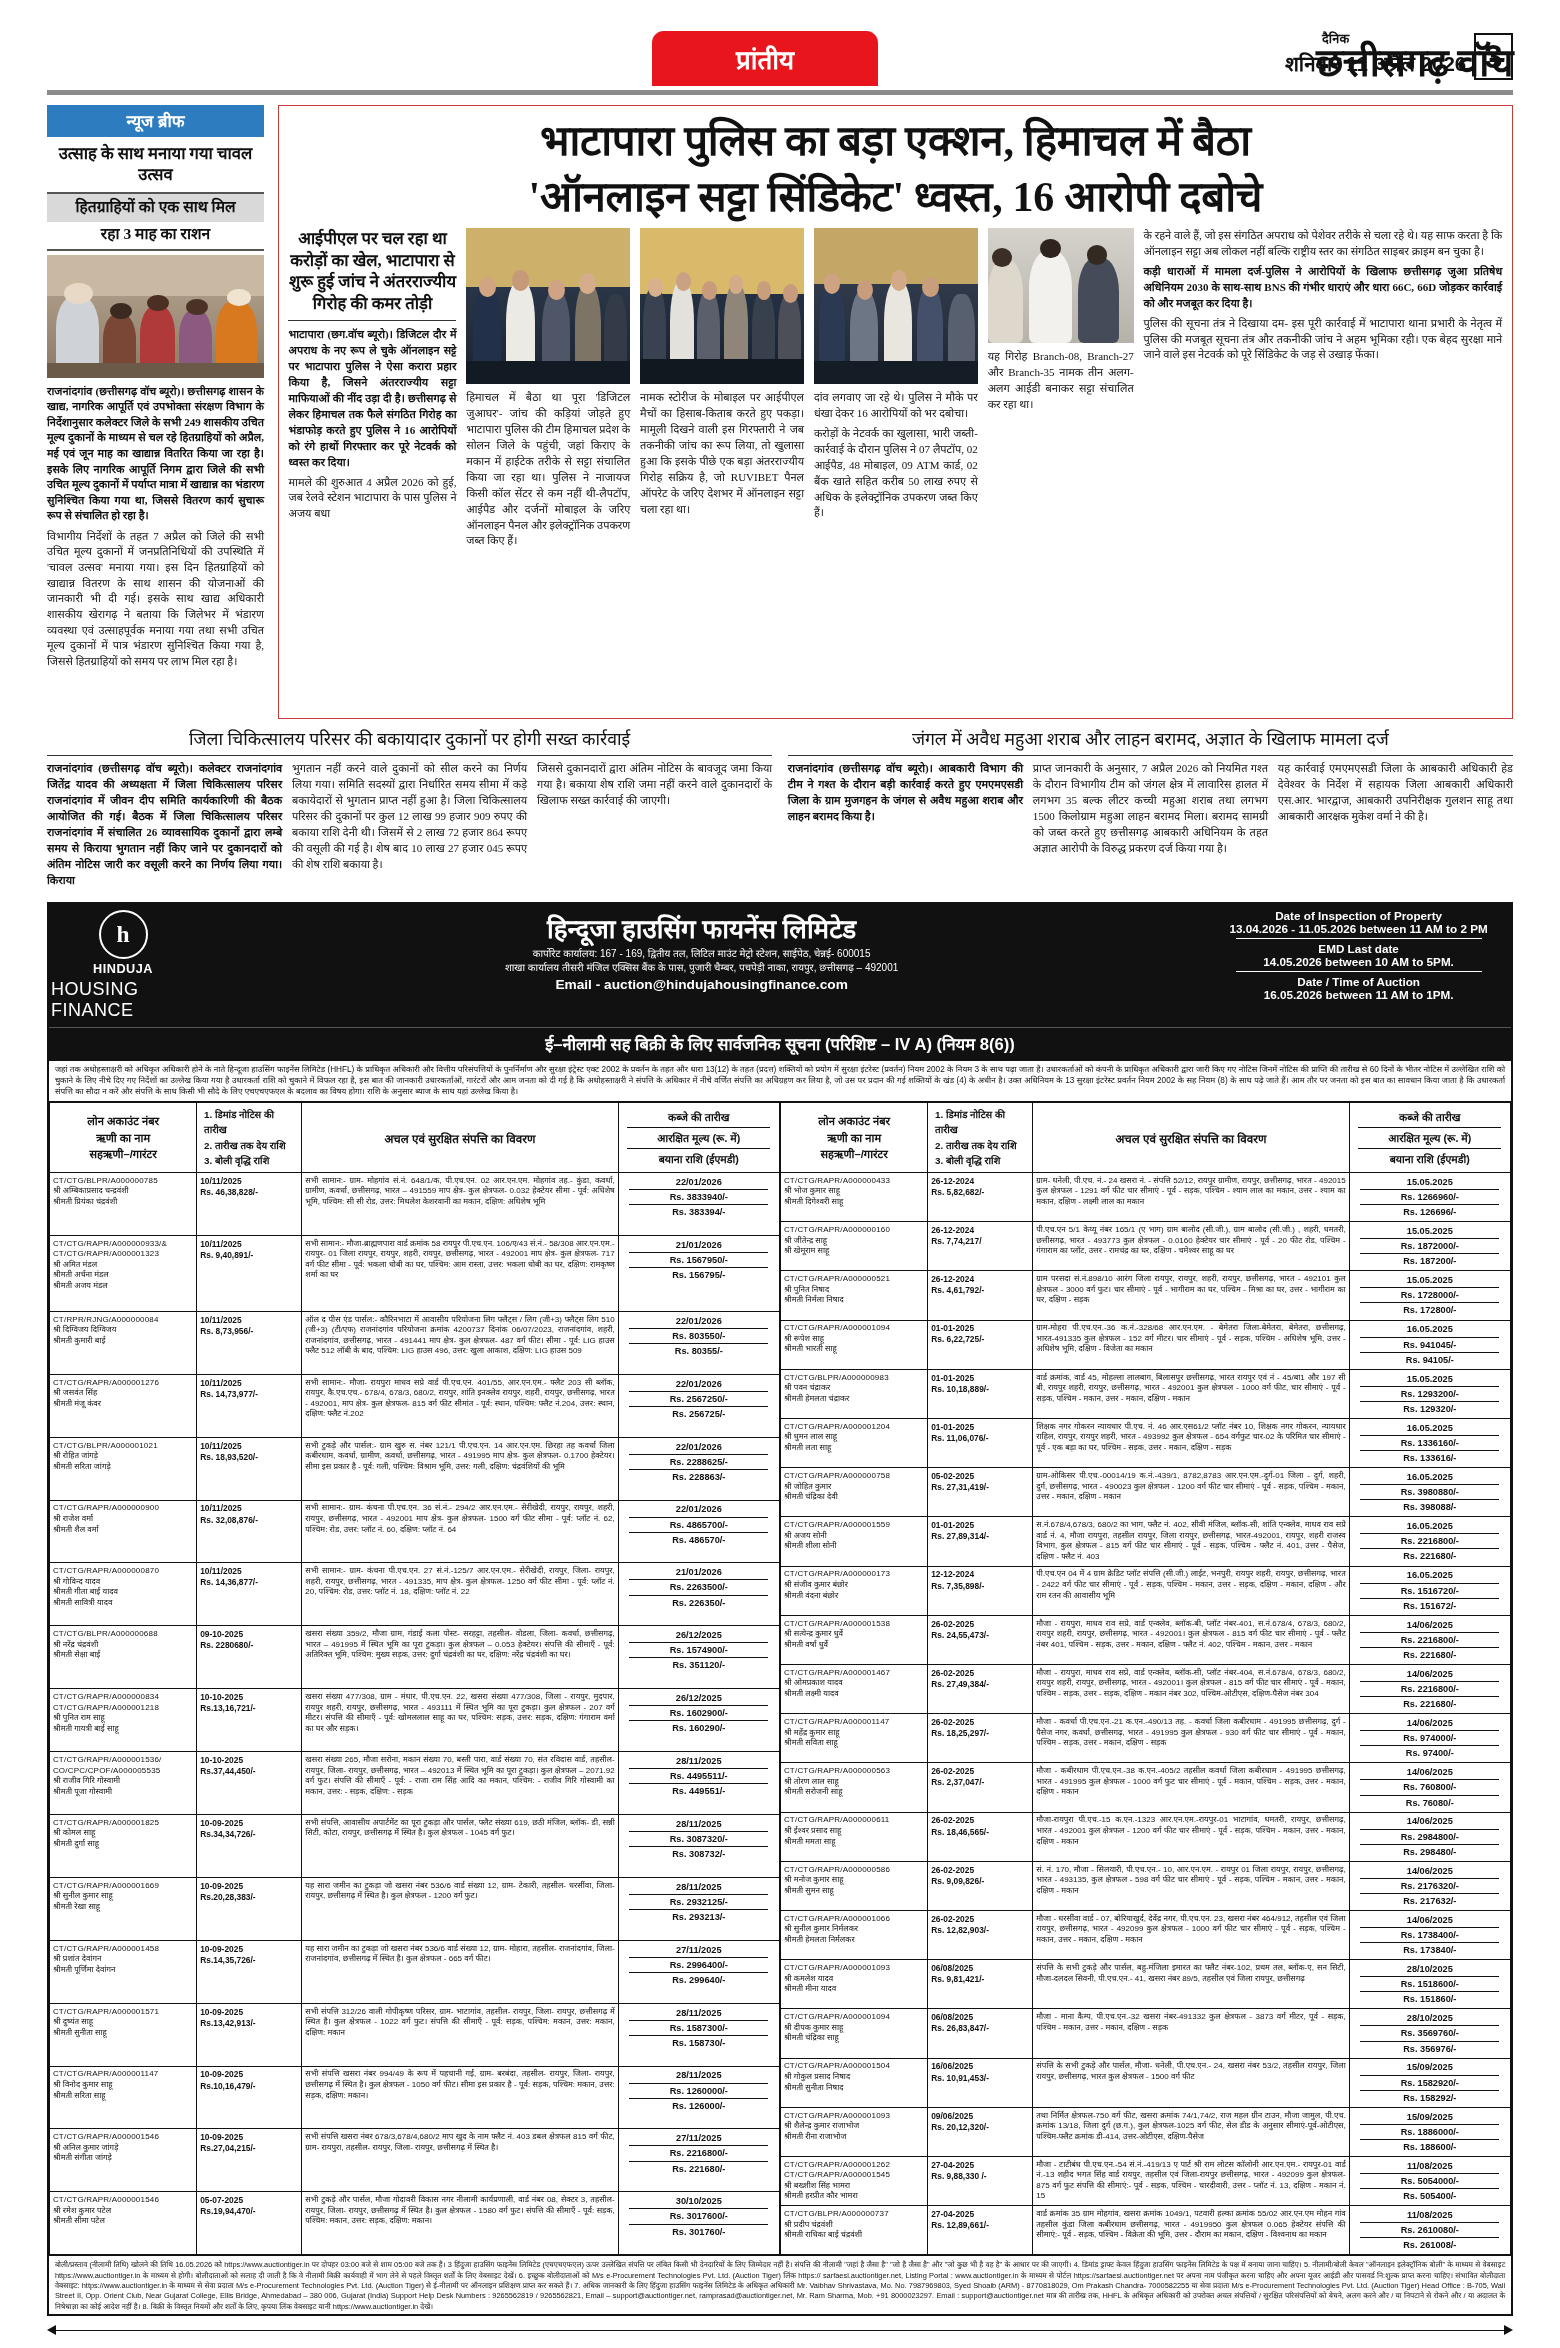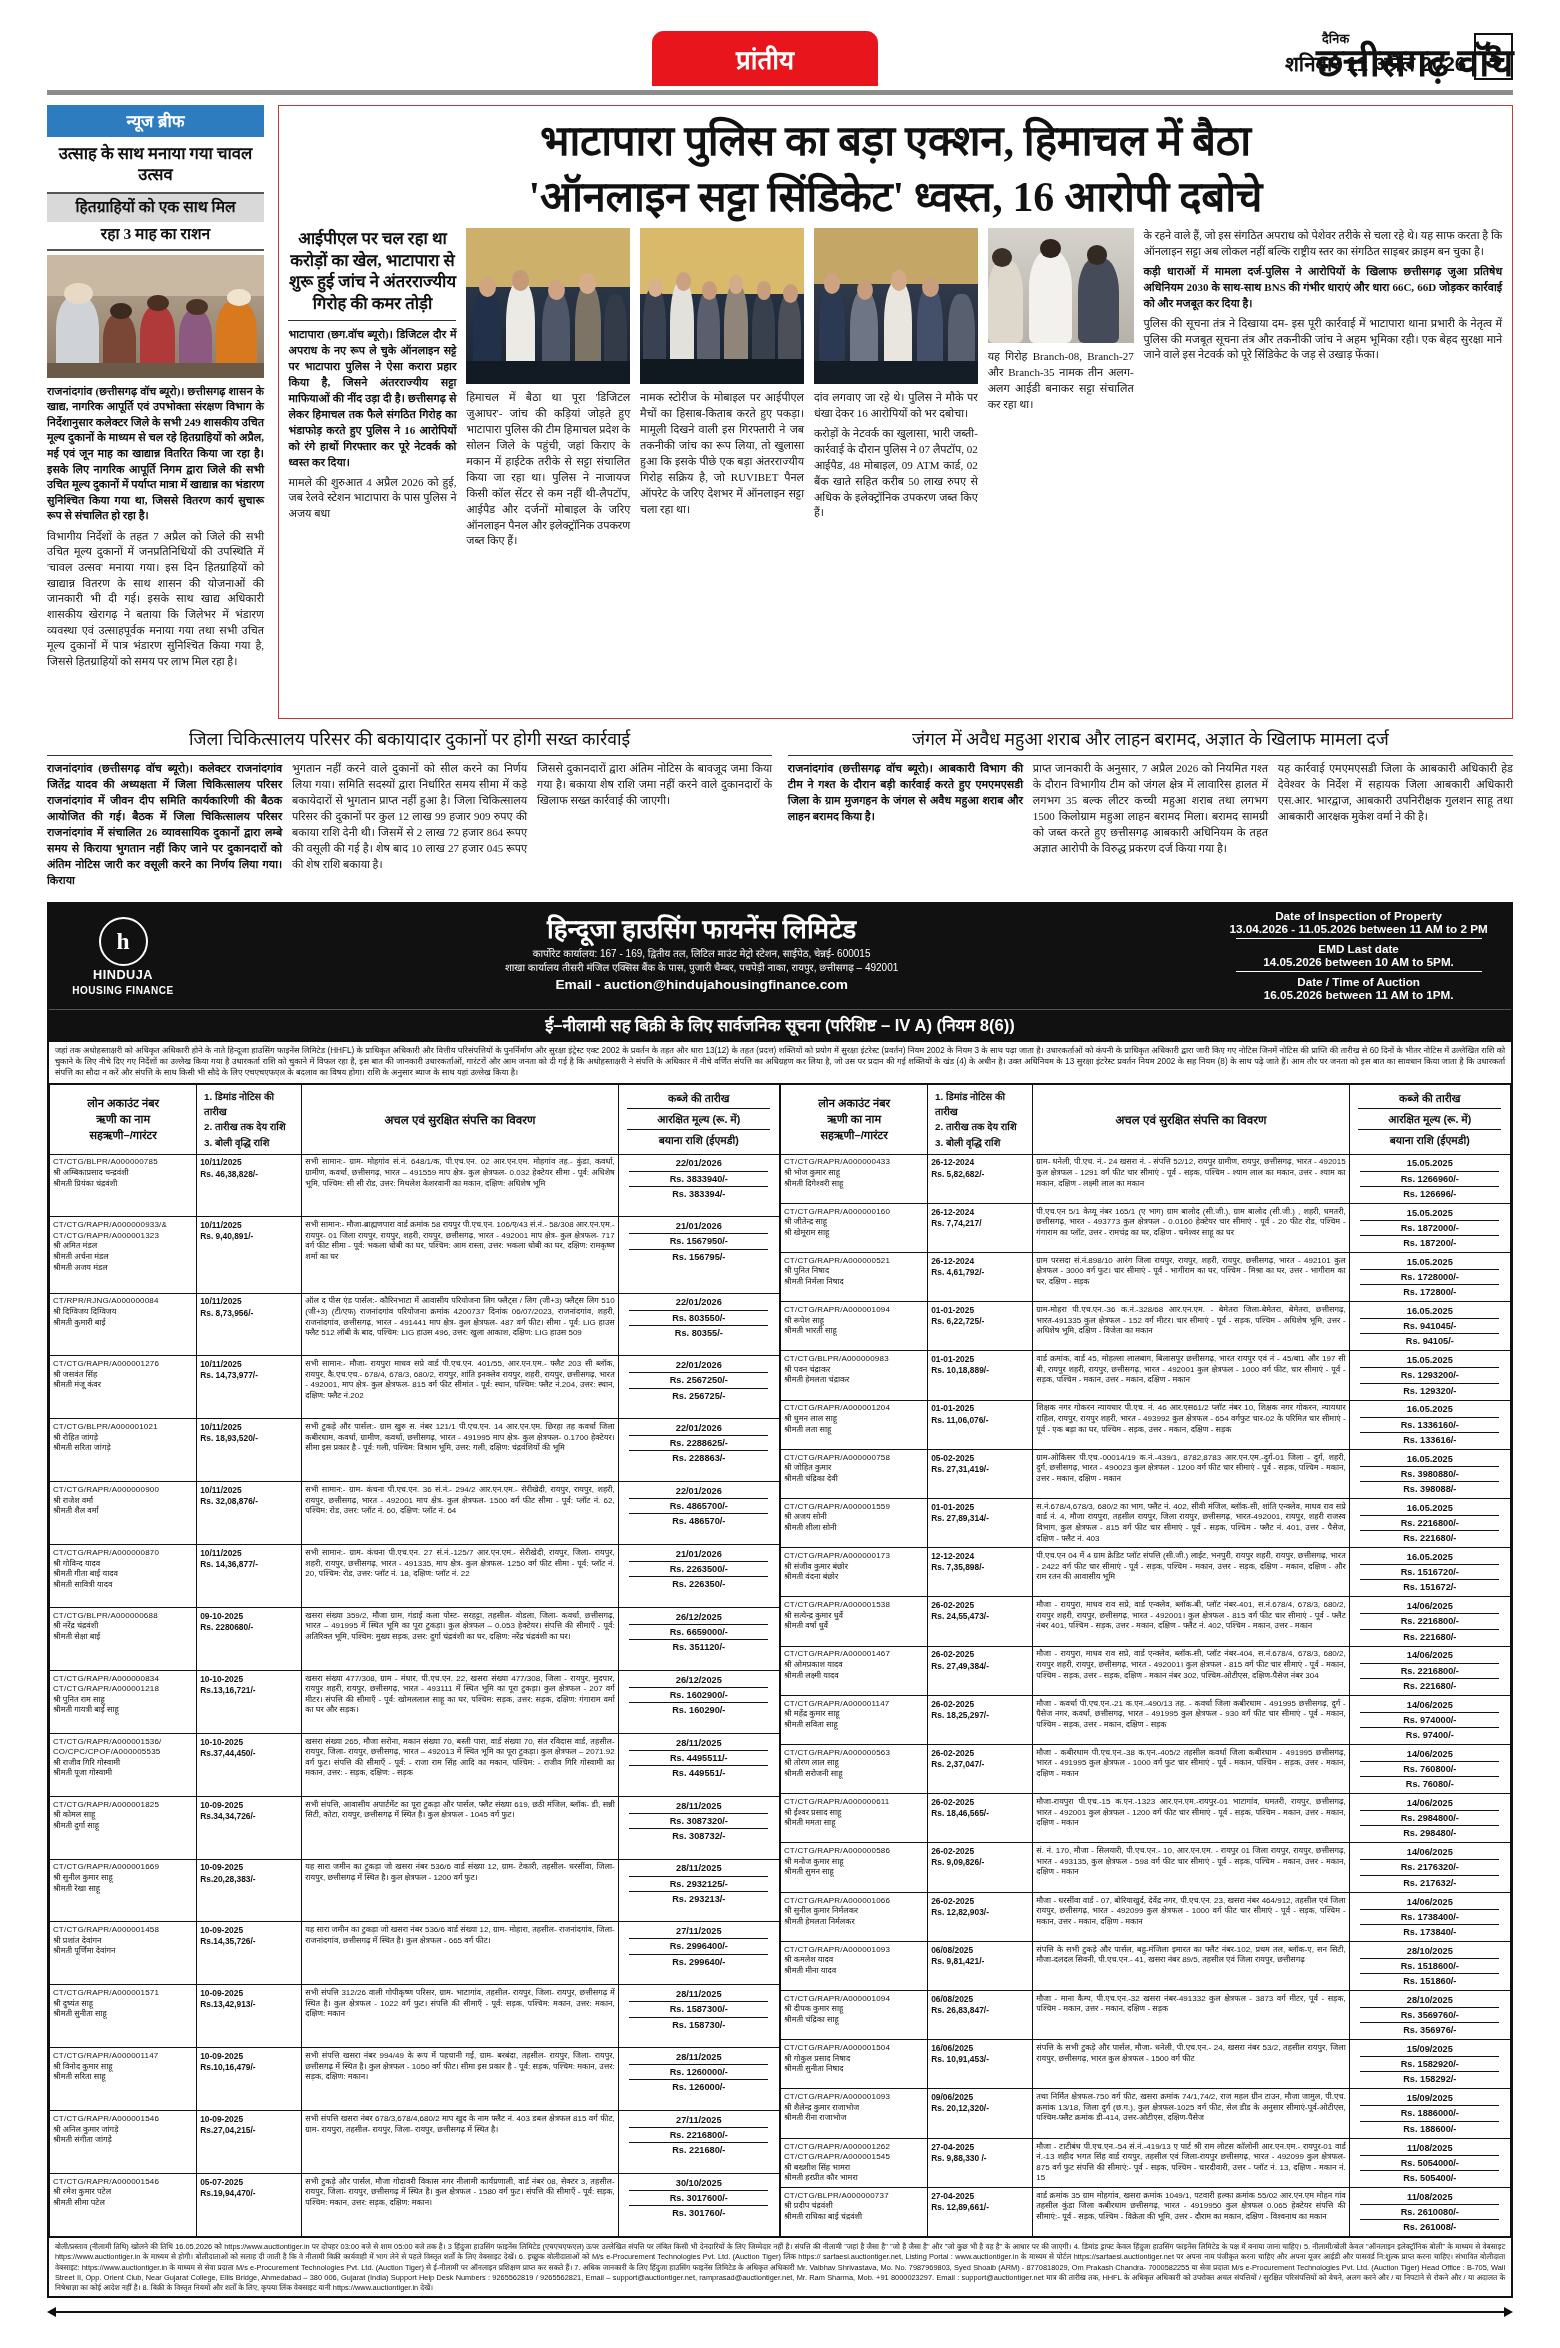--- a/index.html
+++ b/index.html
@@ -110,21 +110,21 @@
   .advert{margin-top:9.8px;border:2px solid #111;}
   .ad-top{display:flex;background:#111;color:#fff;}
   .ad-brand{
     width:144px;flex:0 0 144px;display:flex;flex-direction:column;
     align-items:center;justify-content:center;gap:2.9px;padding:5.9px 2px;
   }
   .ad-brand .glyph{width:45px;height:45px;border:2px solid #fff;border-radius:50%;
     display:flex;align-items:center;justify-content:center;font-size:23.4px;font-weight:bold;
     font-family:"Liberation Serif","DejaVu Serif",serif;}
   .ad-brand .b1{font-size:12.7px;font-weight:bold;letter-spacing:0.5px;}
-  .ad-brand .b2{font-size:10px;font-weight:bold;letter-spacing:0.5px;}
+  .ad-brand .b2{font-size:18px;font-weight:normal;letter-spacing:0.5px;}
   .ad-center{flex:1;text-align:center;padding:5.9px 7.8px 3.9px;}
   .ad-center .ttl{font-size:26px;font-weight:bold;font-family:"Liberation Serif","DejaVu Serif",serif;}
   .ad-center .ln{font-size:10px;margin-top:0;}
   .ad-center .em{font-size:13.7px;font-weight:bold;margin-top:2.9px;}
   .ad-dates{width:293px;flex:0 0 293px;text-align:center;padding:4.9px 5.9px;}
   .ad-dates .dlab{font-size:11.7px;font-weight:bold;}
   .ad-dates .dval{font-size:11.7px;font-weight:bold;margin-bottom:2.9px;}
   .ad-dates hr{border:0;border-top:1px solid #fff;margin:2.9px 23.4px;}
   .ad-banner{background:#111;color:#fff;text-align:center;font-size:16.6px;font-weight:bold;
     padding:3.9px 0 5.9px;border-top:1px solid #555;}
@@ -529,21 +529,21 @@
                 <div>श्रीमती सेक्षा बाई</div>
               </td>
               <td class="cell-date">
                 <div>09-10-2025</div>
                 <div>Rs. 2280680/-</div>
               </td>
               <td class="cell-desc">खसरा संख्या 359/2, मौजा ग्राम, गंडाई कला पोस्ट- सरहट्टा, तहसील- वोडला, जिला- कवर्धा, छत्तीसगढ़, भारत – 491995 में स्थित भूमि का पूरा टुकड़ा। कुल क्षेत्रफल – 0.053 हेक्टेयर। संपत्ति की सीमाएँ - पूर्व: अतिरिक्त भूमि, पश्चिम: मुख्य सड़क, उत्तर: दुर्गा चंद्रवंशी का घर, दक्षिण: नरेंद्र चंद्रवंशी का घर।</td>
               <td class="cell-price">
                 <div>26/12/2025</div>
                 <div class="pd"></div>
-                <div>Rs. 6659000/-</div>
+                <div>Rs. 1574900/-</div>
                 <div class="pd"></div>
                 <div>Rs. 351120/-</div>
               </td>
             </tr>
             <tr>
               <td class="cell-loan">
                 <div class="acct">CT/CTG/RAPR/A000000834<br>CT/CTG/RAPR/A000001218</div>
                 <div>श्री पुनित राम साहू</div>
                 <div>श्रीमती गायत्री बाई साहू</div>
               </td>

